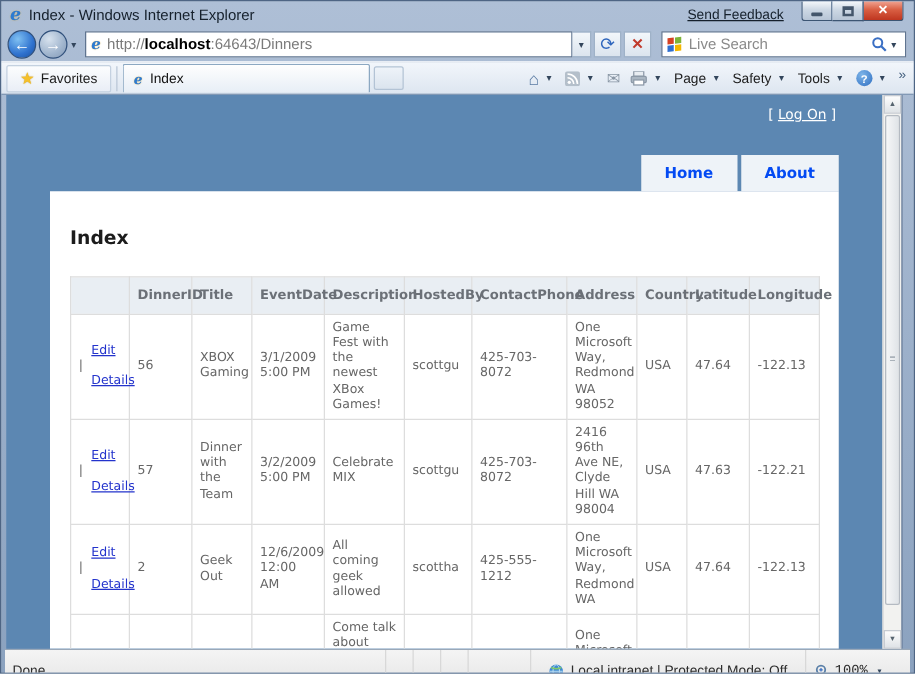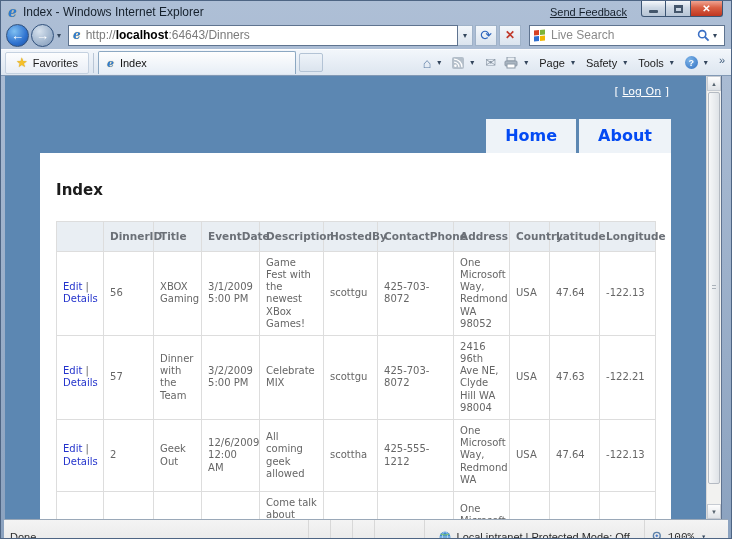--- a/index.html
+++ b/index.html
@@ -65,28 +65,28 @@
     color:#fff;font-size:9px;font-weight:bold;display:flex;align-items:center;justify-content:center;}
   .chevron{font-size:11px;color:#44607f;align-self:flex-start;margin-left:2px;}
   
   .body-row{display:flex;height:443px;margin-left:4px;margin-right:9px;border-right:1px solid #5f7390;}
   .viewport{flex:1;background:#5c87b2;overflow:hidden;font-family:"DejaVu Sans",sans-serif;}
   .page-head{width:90%;margin:0 auto;position:relative;height:77px;}
   .logon{position:absolute;top:9px;right:2px;color:#fff;font-size:11px;}
   .logon a{color:#fff;text-decoration:underline;cursor:pointer;}
   .app-title{position:absolute;top:13px;left:0;margin:0;color:#fff;font-size:26px;font-weight:bold;letter-spacing:.2px;}
   .menu{position:absolute;bottom:0;right:0;display:flex;gap:3px;}
-  .menu-tab{background:#eef3f8;color:#034af3;font-weight:bold;font-size:16px;padding:7px 19px 8px;cursor:pointer;}
+  .menu-tab{background:#eef3f8;color:#034af3;font-weight:bold;font-size:12px;padding:7px 19px 8px;cursor:pointer;}
   .content{width:90%;margin:0 auto;background:#fff;height:366px;padding:0 16px;overflow:hidden;}
   .content h2{margin:0;padding-top:28px;font-size:15px;font-weight:bold;color:#1c1c1c;}
   
   table.dinners{border-collapse:collapse;table-layout:fixed;margin-top:22px;font-size:10px;color:#666;width:599px;}
   table.dinners th,table.dinners td{border:1px solid #ddd;padding:5px 6px;text-align:left;vertical-align:middle;line-height:1.22;}
   table.dinners th{background:#e9eef3;color:#6b7077;font-weight:bold;font-size:10.5px;padding:8px 6px;}
-  table.dinners a{color:#2333cc;cursor:pointer;}
+  table.dinners a{color:#2333cc;text-decoration:underline;cursor:pointer;margin-left:10px;}
   .sep{color:#666;}
   
   .vscroll{width:15px;background:#f2f2f0;border-left:1px solid #d9d9d9;display:flex;flex-direction:column;}
   .sb-btn{height:15px;display:flex;align-items:center;justify-content:center;background:linear-gradient(#fdfdfd,#dfe3e7);
     border:1px solid #c6cbd2;font-size:6px;color:#57646f;}
   .sb-track{flex:1;position:relative;}
   .sb-thumb{position:absolute;top:1px;left:1px;right:1px;height:95%;border:1px solid #b4bac2;border-radius:2px;
     background:linear-gradient(90deg,#f6f7f8,#dfe3e7);}
   .sb-grip{position:absolute;left:3px;right:3px;top:50%;height:6px;margin-top:-3px;
     background:repeating-linear-gradient(#aab2ba 0 1px,transparent 1px 3px);}

